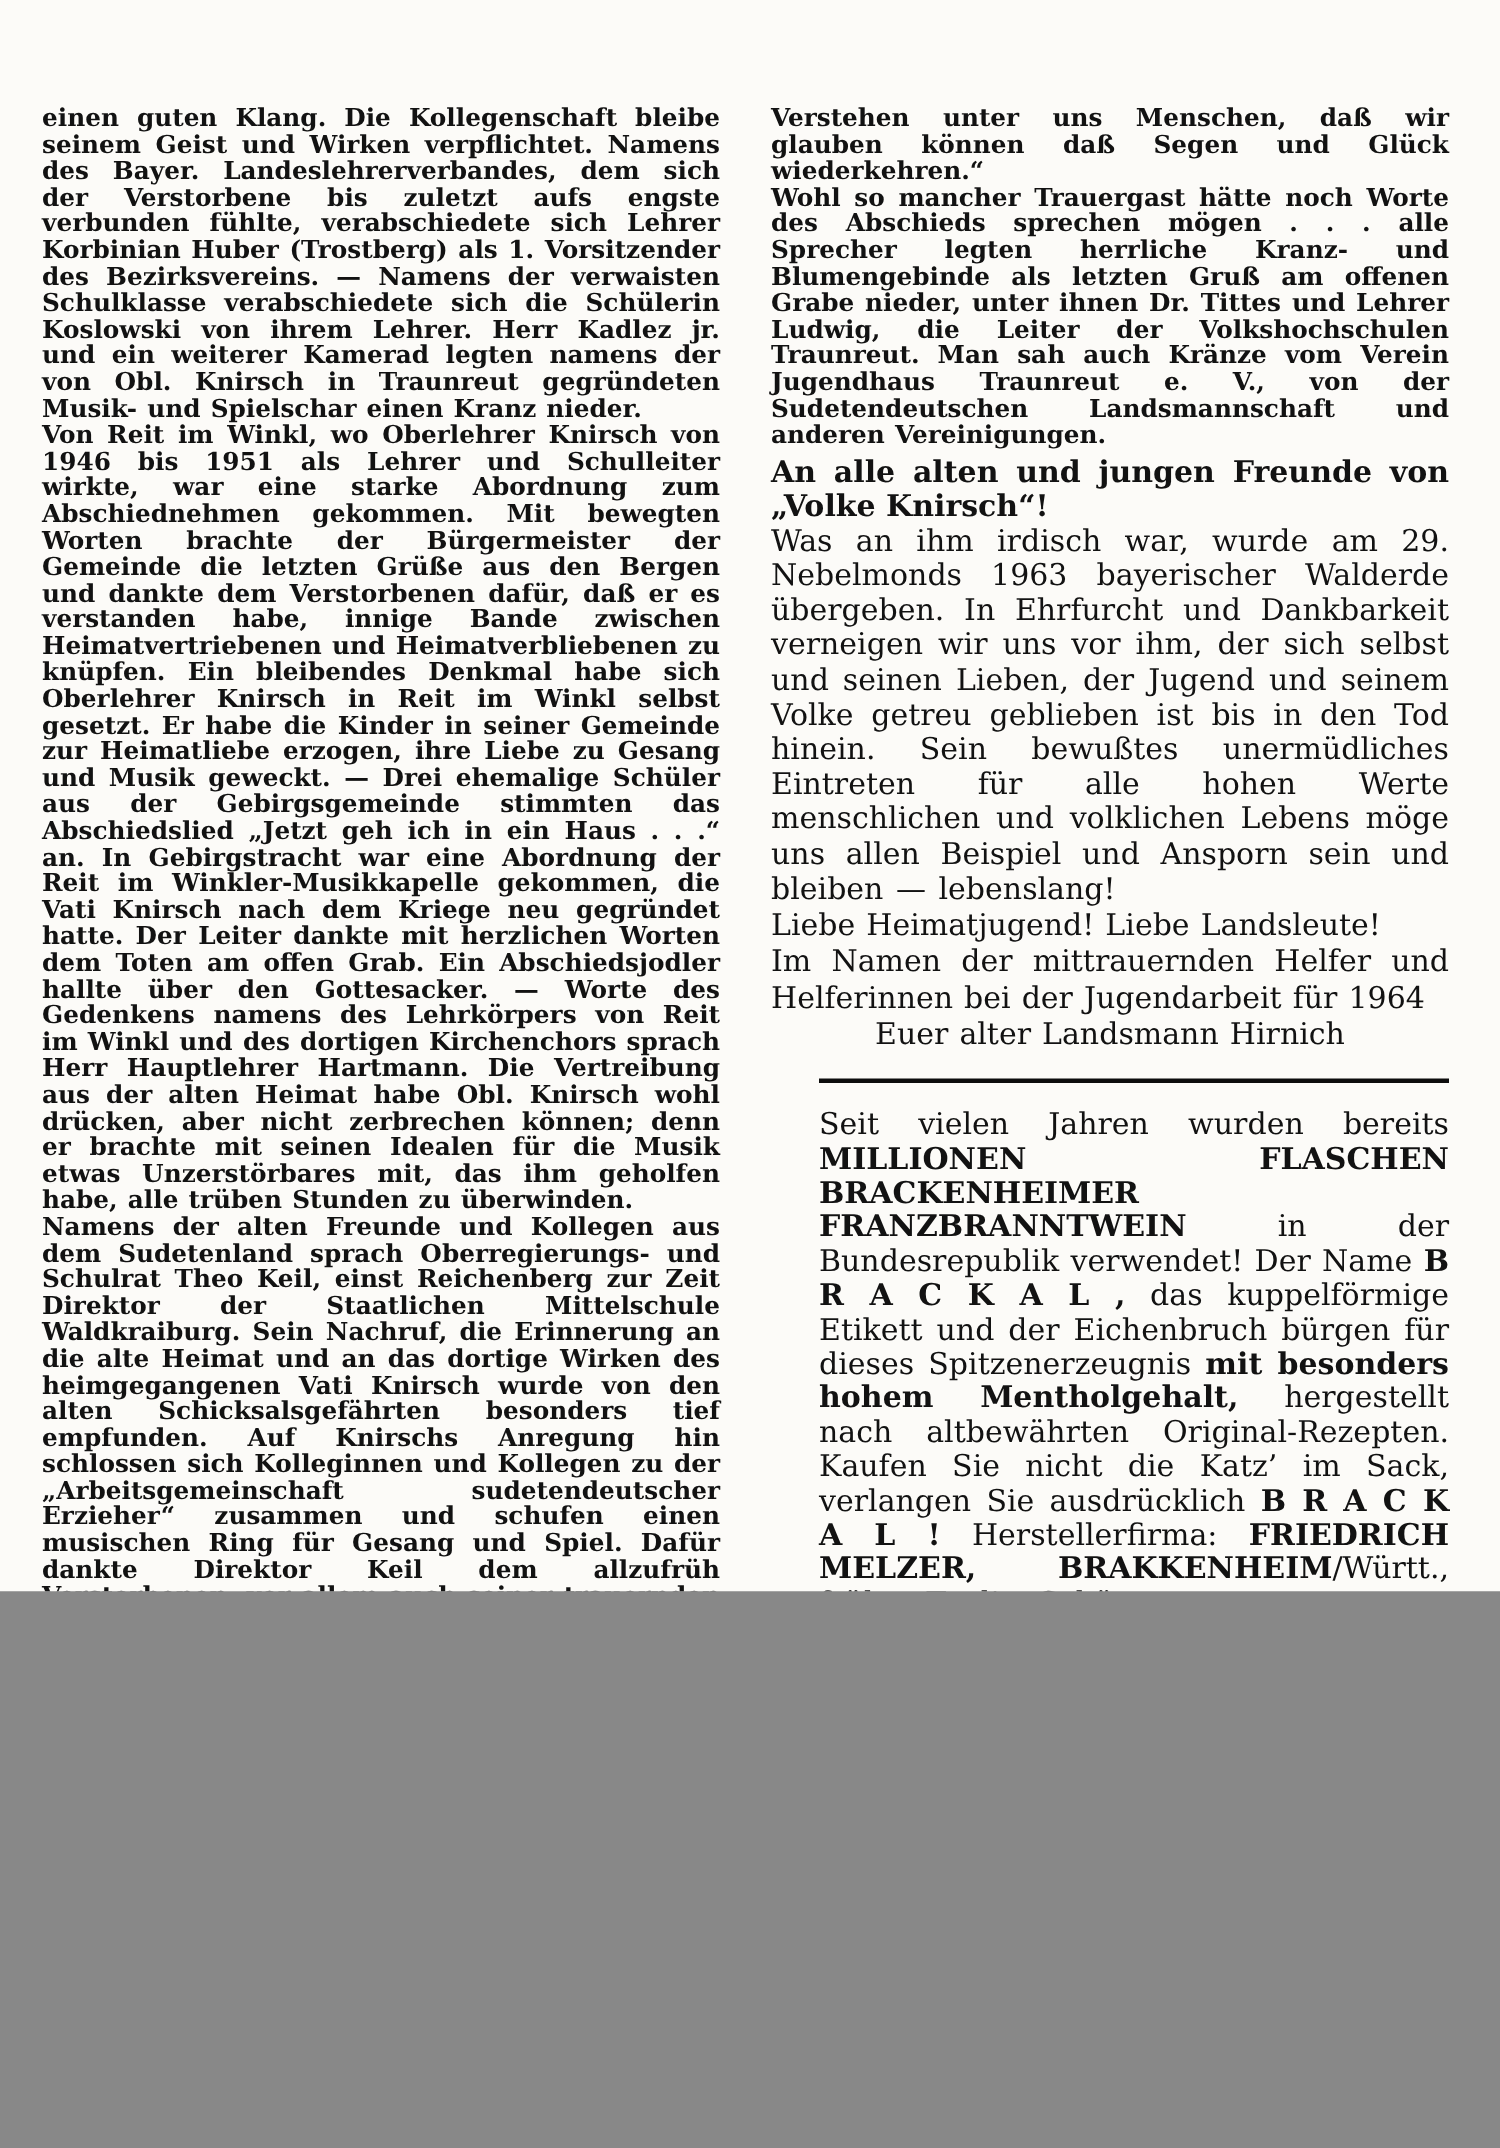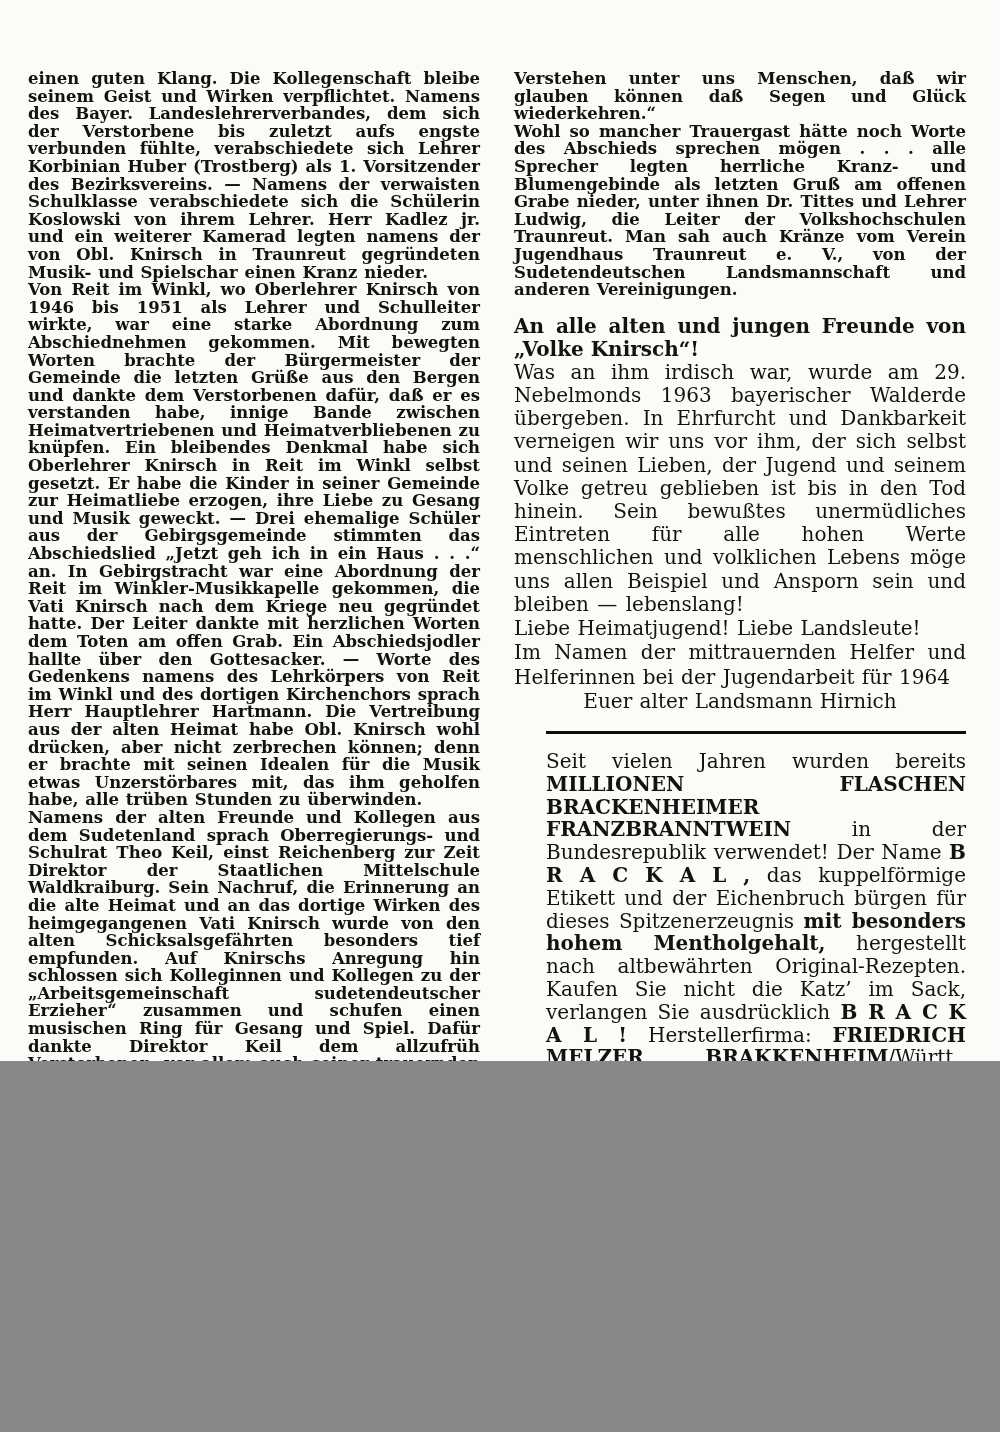--- a/index.html
+++ b/index.html
@@ -17,21 +17,21 @@
   .col { position:absolute; top:70px; width:452px; }
   .col-left  { left:28px;  }
   .col-right { left:514px; }
 
   .bt p {
     font-size:16.5px;
     line-height:17.6px;
     text-align:justify;
     word-spacing:1px;
   }
-  .obit-heading { margin-top:16px; font-weight:bold; font-size:20px; line-height:23px; }
+  .obit-heading { margin-top:4px; font-weight:bold; font-size:20px; line-height:23px; }
   .obit-heading .l1 { text-align:justify; text-align-last:justify; }
   .lg {
     font-size:20px; line-height:23.2px;
     text-align:justify; word-spacing:2px;
   }
   .note p { font-size:16.5px; line-height:17.6px; text-align:justify; word-spacing:1px; }
   .greet { font-size:20px; line-height:24.5px; word-spacing:1px; }
   .greet .flow { text-align:justify; }
   .greet .bold-line { font-weight:bold; }
   .greet .sig { text-align:center; }

